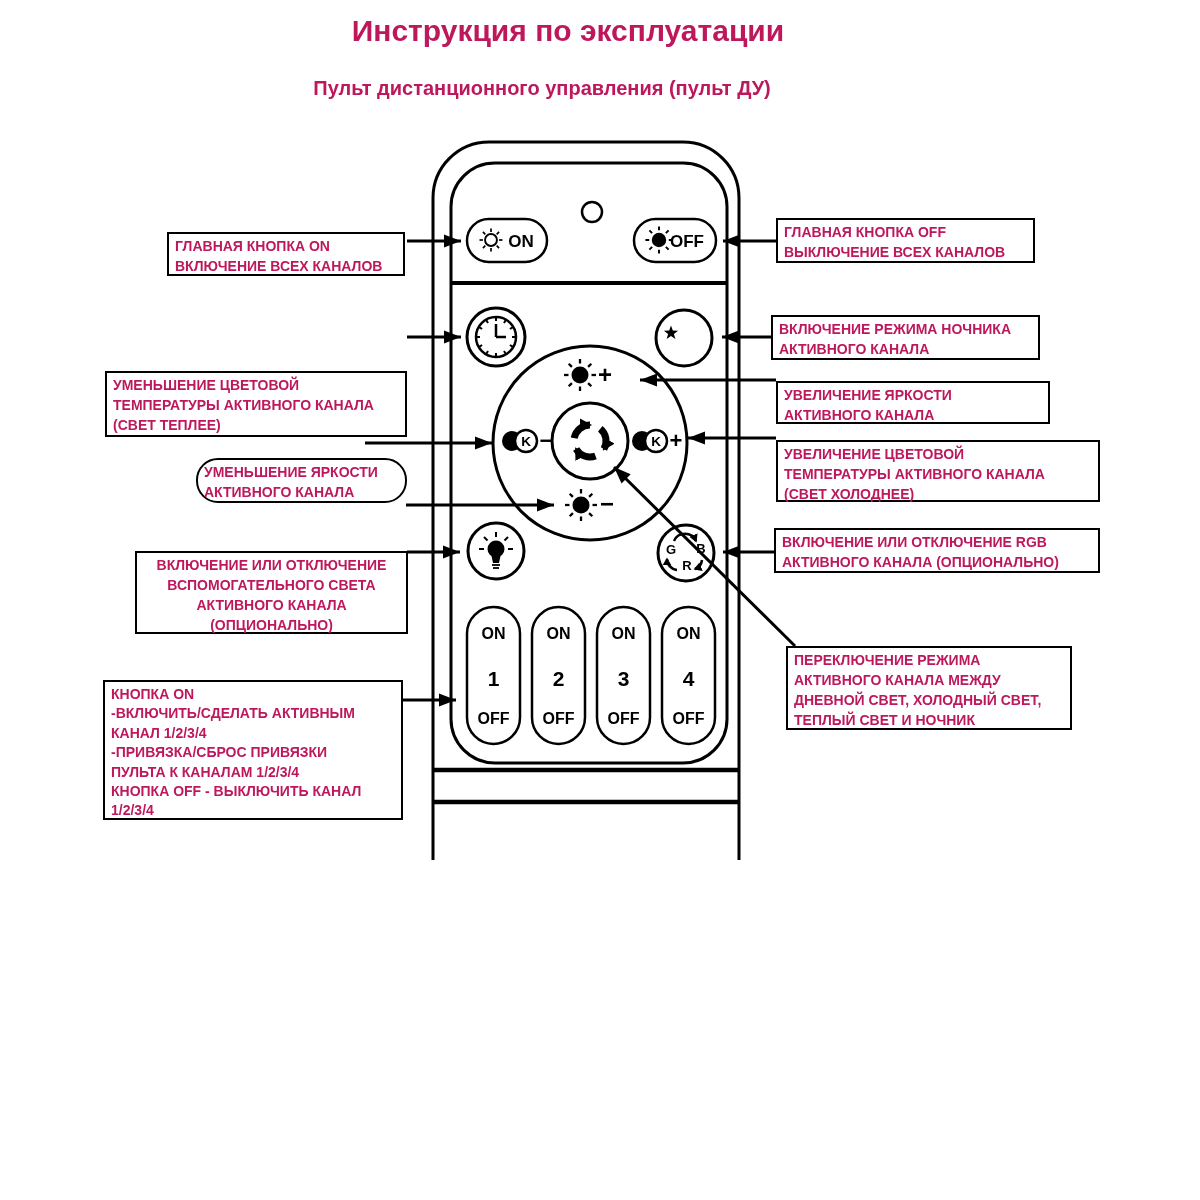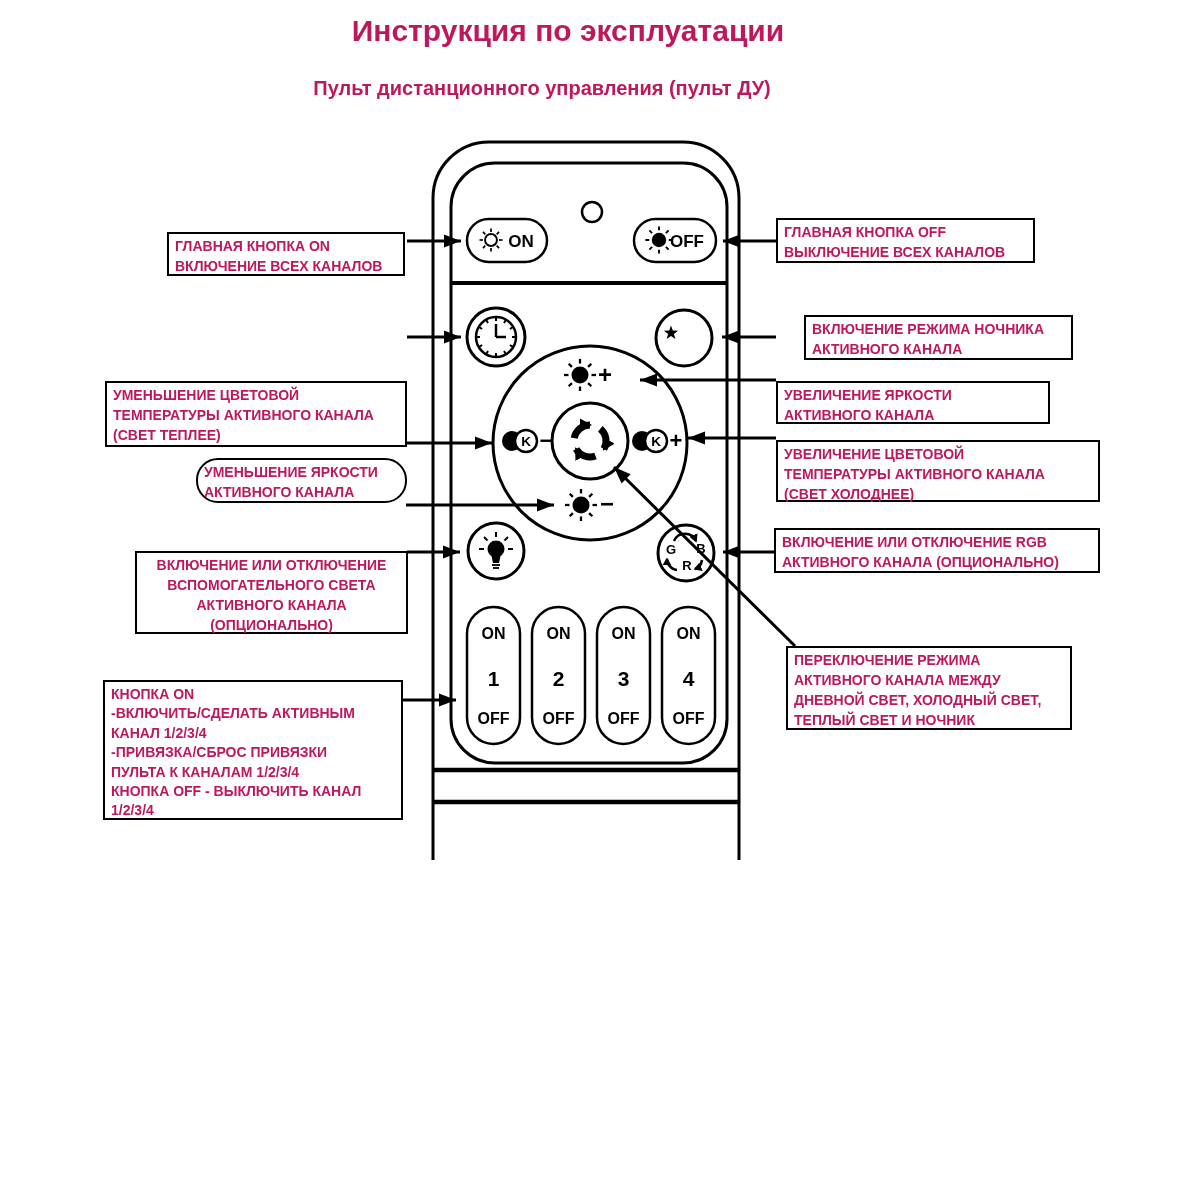--- a/index.html
+++ b/index.html
@@ -18,40 +18,40 @@
 </head>
 <body>
 
 <div class="page">
 
   <div class="title">Инструкция по эксплуатации</div>
   <div class="subtitle">Пульт дистанционного управления (пульт ДУ)</div>
 
   <div class="callout" style="left:167px;top:232px;width:238px;height:44px;">ГЛАВНАЯ КНОПКА ON
 ВКЛЮЧЕНИЕ ВСЕХ КАНАЛОВ</div>
-  <div class="callout" style="left:105px;top:381px;width:302px;height:66px;">УМЕНЬШЕНИЕ ЦВЕТОВОЙ
+  <div class="callout" style="left:105px;top:371px;width:302px;height:66px;">УМЕНЬШЕНИЕ ЦВЕТОВОЙ
 ТЕМПЕРАТУРЫ АКТИВНОГО КАНАЛА
 (СВЕТ ТЕПЛЕЕ)</div>
   <div class="callout" style="left:196px;top:458px;width:211px;height:45px;border-radius:22px;">УМЕНЬШЕНИЕ ЯРКОСТИ
 АКТИВНОГО КАНАЛА</div>
   <div class="callout" style="left:135px;top:551px;width:273px;height:83px;text-align:center;">ВКЛЮЧЕНИЕ ИЛИ ОТКЛЮЧЕНИЕ
 ВСПОМОГАТЕЛЬНОГО СВЕТА
 АКТИВНОГО КАНАЛА
 (ОПЦИОНАЛЬНО)</div>
   <div class="callout tight" style="left:103px;top:660px;width:300px;height:140px;">КНОПКА ON
 -ВКЛЮЧИТЬ/СДЕЛАТЬ АКТИВНЫМ
 КАНАЛ 1/2/3/4
 -ПРИВЯЗКА/СБРОС ПРИВЯЗКИ
 ПУЛЬТА К КАНАЛАМ 1/2/3/4
 КНОПКА OFF - ВЫКЛЮЧИТЬ КАНАЛ
 1/2/3/4</div>
 
   <div class="callout" style="left:776px;top:218px;width:259px;height:45px;">ГЛАВНАЯ КНОПКА OFF
 ВЫКЛЮЧЕНИЕ ВСЕХ КАНАЛОВ</div>
-  <div class="callout" style="left:804px;top:315px;width:269px;height:45px;">ВКЛЮЧЕНИЕ РЕЖИМА НОЧНИКА
+  <div class="callout" style="left:771px;top:315px;width:269px;height:45px;">ВКЛЮЧЕНИЕ РЕЖИМА НОЧНИКА
 АКТИВНОГО КАНАЛА</div>
   <div class="callout" style="left:776px;top:381px;width:274px;height:43px;">УВЕЛИЧЕНИЕ ЯРКОСТИ
 АКТИВНОГО КАНАЛА</div>
   <div class="callout" style="left:776px;top:440px;width:324px;height:62px;">УВЕЛИЧЕНИЕ ЦВЕТОВОЙ
 ТЕМПЕРАТУРЫ АКТИВНОГО КАНАЛА
 (СВЕТ ХОЛОДНЕЕ)</div>
   <div class="callout" style="left:786px;top:646px;width:286px;height:84px;">ПЕРЕКЛЮЧЕНИЕ РЕЖИМА
 АКТИВНОГО КАНАЛА МЕЖДУ
 ДНЕВНОЙ СВЕТ, ХОЛОДНЫЙ СВЕТ,
 ТЕПЛЫЙ СВЕТ И НОЧНИК</div>

